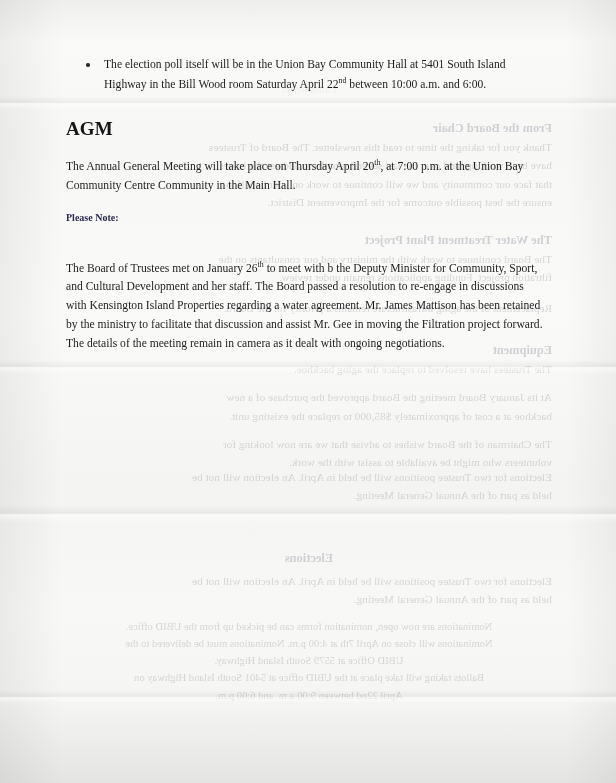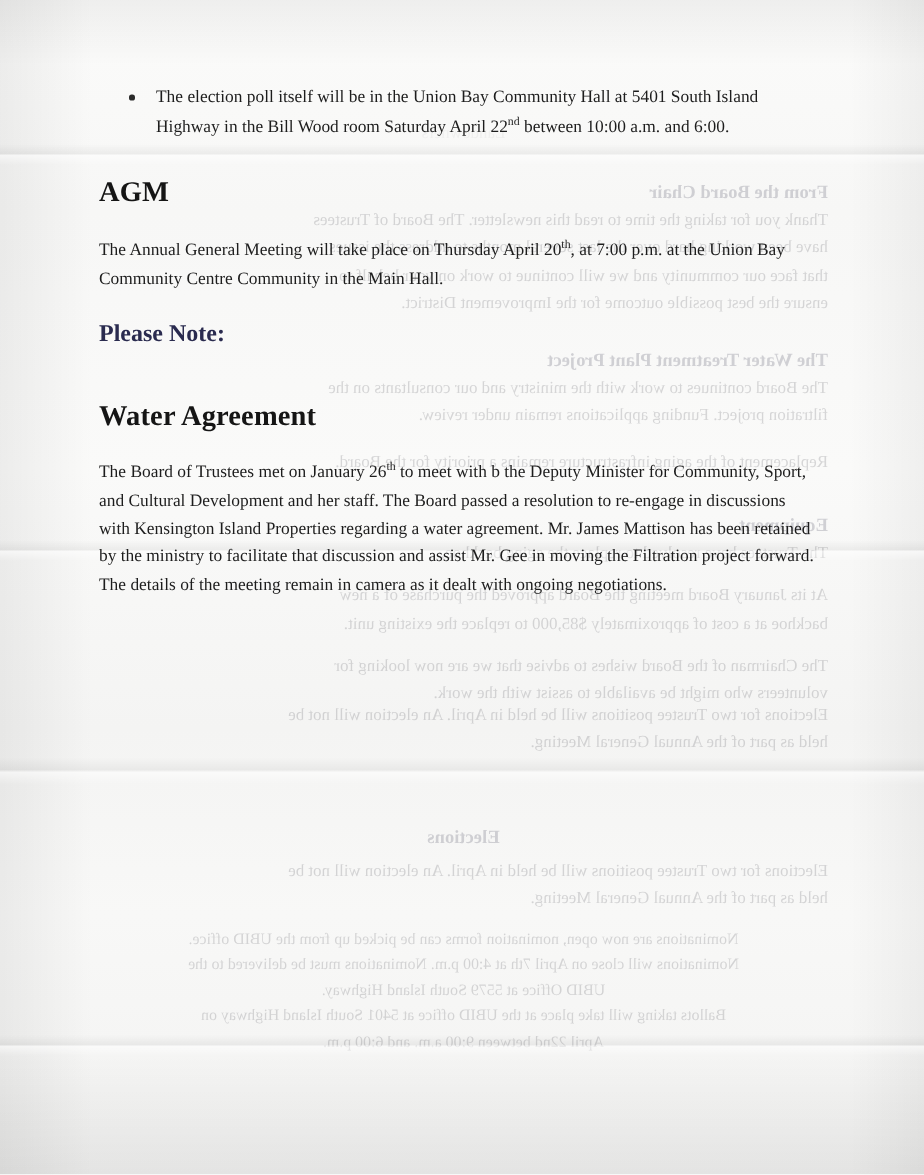--- a/index.html
+++ b/index.html
@@ -91,21 +91,21 @@
 
   h2.section-head {
     font-family: "Liberation Serif", serif;
     font-size: 19px;
     font-weight: bold;
     color: #151515;
     margin: 6px 0 3px 0;
     letter-spacing: .1px;
   }
   h3.sub-head {
-    font-size: 16px;
+    font-size: 10px;
     font-weight: bold;
     color: #2a2b4f;
     margin: 14px 0 2px 0;
   }
   p.body-par {
     margin: 12px 0 2px 0;
   }
   .gap-lg { height: 19px; }
 
   
@@ -212,17 +212,16 @@
       </li>
     </ul>
 
     <h2 class="section-head">AGM</h2>
     <p class="body-par"><span>The Annual General Meeting will take place on Thursday April 20</span><sup>th</sup><span>, at 7:00 p.m. at the Union Bay Community Centre Community in the Main Hall.</span></p>
 
     <h3 class="sub-head">Please Note:</h3>
 
     <div class="gap-lg"></div>
 
-    <h2 class="section-head">Water Agreement</h2>
     <p class="body-par"><span>The Board of Trustees met on January 26</span><sup>th</sup><span> to meet with b the Deputy Minister for Community, Sport, and Cultural Development and her staff.  The Board passed a resolution to re-engage in discussions with Kensington Island Properties regarding a water agreement. Mr. James Mattison has been retained by the ministry to facilitate that discussion and assist Mr. Gee in moving the Filtration project forward. The details of the meeting remain in camera as it dealt with ongoing negotiations.</span></p>
 
   </div>
 </div>
 
 </body></html>

